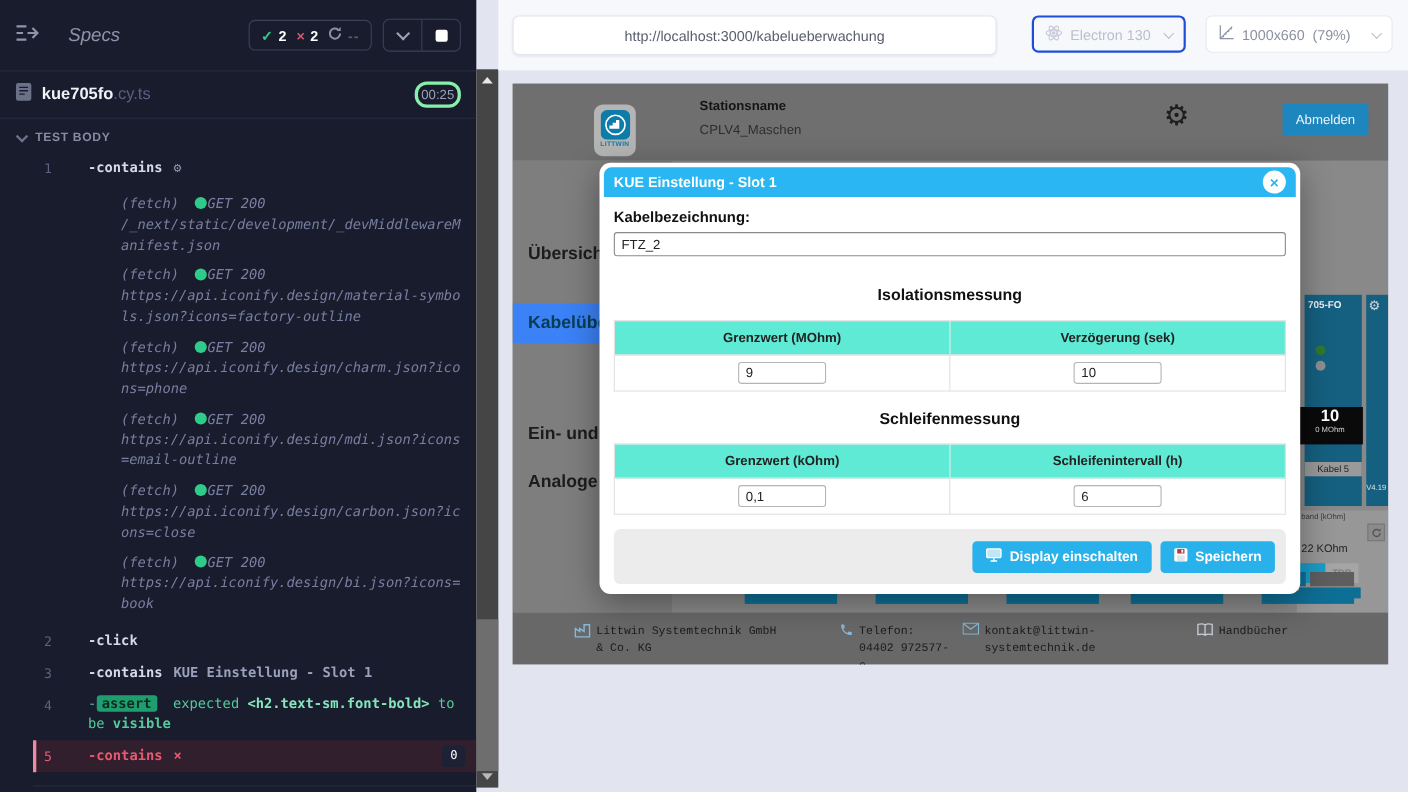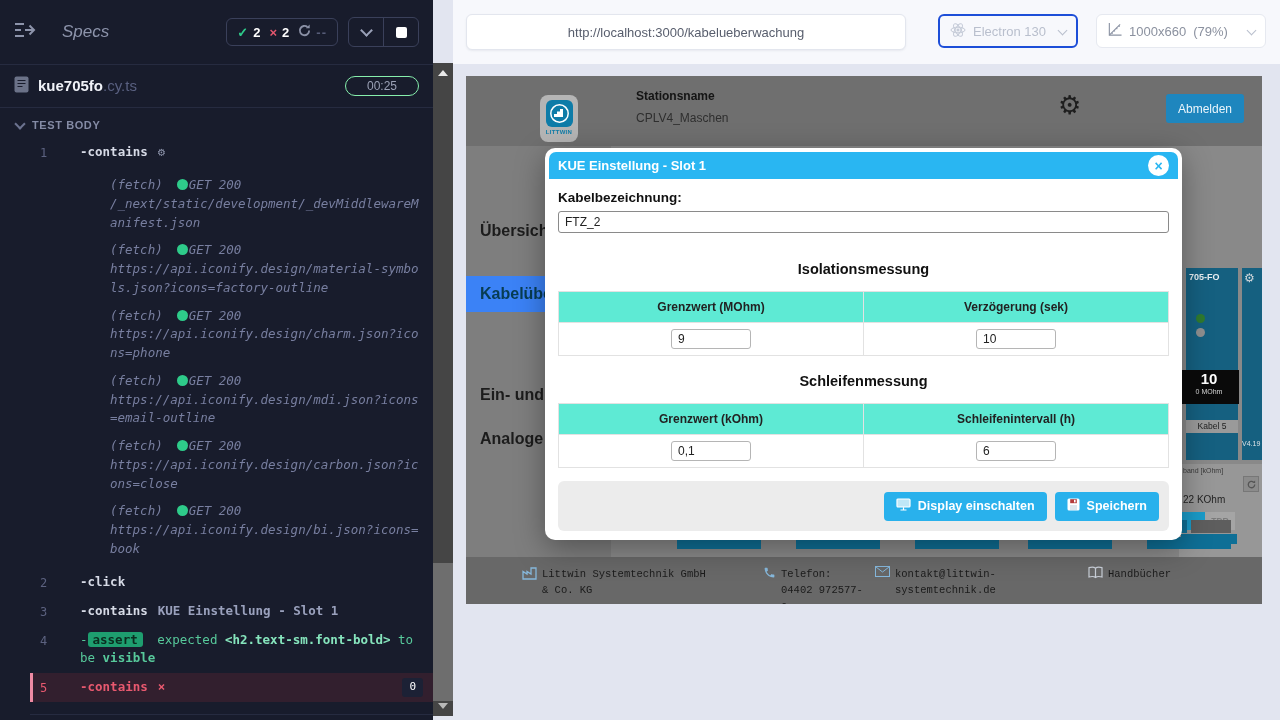--- a/index.html
+++ b/index.html
@@ -17,21 +17,21 @@
   .stat .val{color:#fff;font-weight:bold;}
   .stat .val-dim{color:#565c78;font-weight:bold;letter-spacing:1px;}
   .controls-box{margin-left:10px;display:flex;border:1px solid #3a405a;border-radius:6px;overflow:hidden;}
   .ctl{width:34px;height:28px;display:flex;align-items:center;justify-content:center;cursor:pointer;}
   .ctl + .ctl{border-left:1px solid #3a405a;}
   .chev{width:7px;height:7px;border-right:2px solid #9aa1b8;border-bottom:2px solid #9aa1b8;transform:rotate(45deg);margin-top:-3px;}
   .stop-square{width:11px;height:11px;background:#fff;border-radius:2px;}
   .spec-row{height:42px;display:flex;align-items:center;padding:0 14px;gap:9px;border-bottom:1px solid #262b40;}
   .spec-name{font-size:15px;font-weight:bold;color:#f0f2f8;}
   .spec-ext{font-size:15px;color:#596080;}
-  .time-pill{margin-left:auto;border:1px solid #86efac;border-radius:11px;padding:2px 21px;font-size:12px;color:#9aa0b5;}
+  .time-pill{margin-left:auto;border:3px solid #86efac;border-radius:11px;padding:2px 3px;font-size:12px;color:#9aa0b5;}
   .testbody-row{display:flex;align-items:center;gap:8px;padding:11px 14px 7px 16px;}
   .tb-chev{width:6px;height:6px;border-right:2px solid #6c7390;border-bottom:2px solid #6c7390;transform:rotate(45deg);margin-top:-2px;}
   .tb-label{font-size:11px;color:#848ba5;letter-spacing:.6px;font-weight:bold;}
   .log{margin-left:30px;font-family:"DejaVu Sans Mono",monospace;font-size:12.5px;line-height:1.5;}
   .cmd{display:flex;padding:5px 10px 5px 10px;align-items:flex-start;}
   .cmd .num{flex:0 0 40px;color:#5c6280;font-size:12px;padding-top:1px;}
   .cmd .body{flex:1;min-width:0;}
   .cmd-name{color:#d6dae6;font-weight:bold;}
   .cmd-gear{color:#8d94ab;font-size:12px;margin-left:10px;}
   .cmd-arg{color:#9aa1bd;font-weight:bold;margin-left:10px;}

